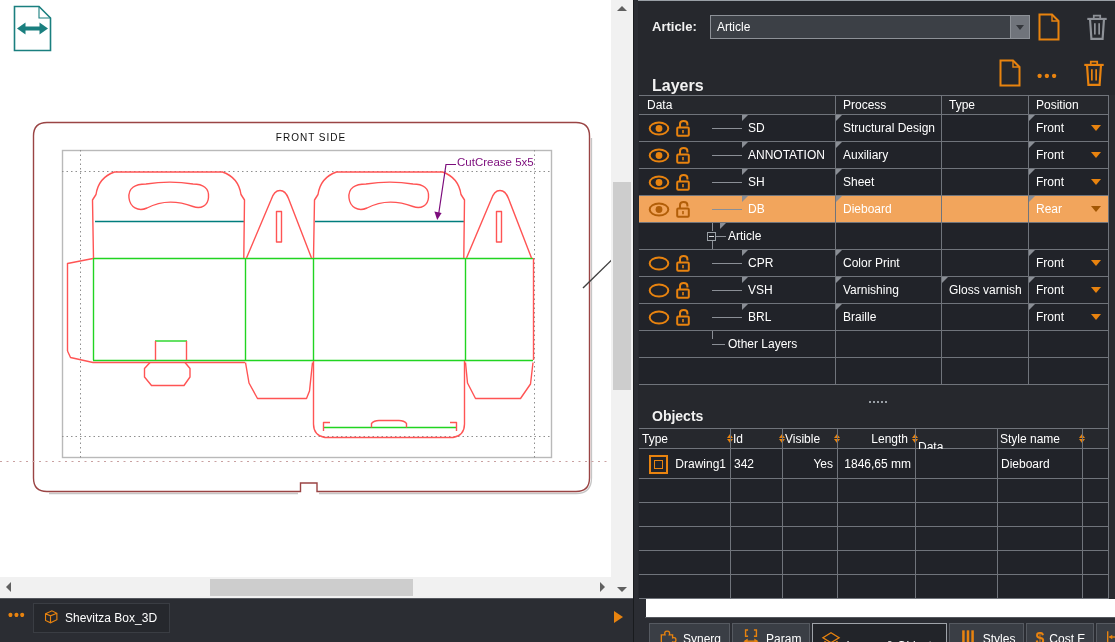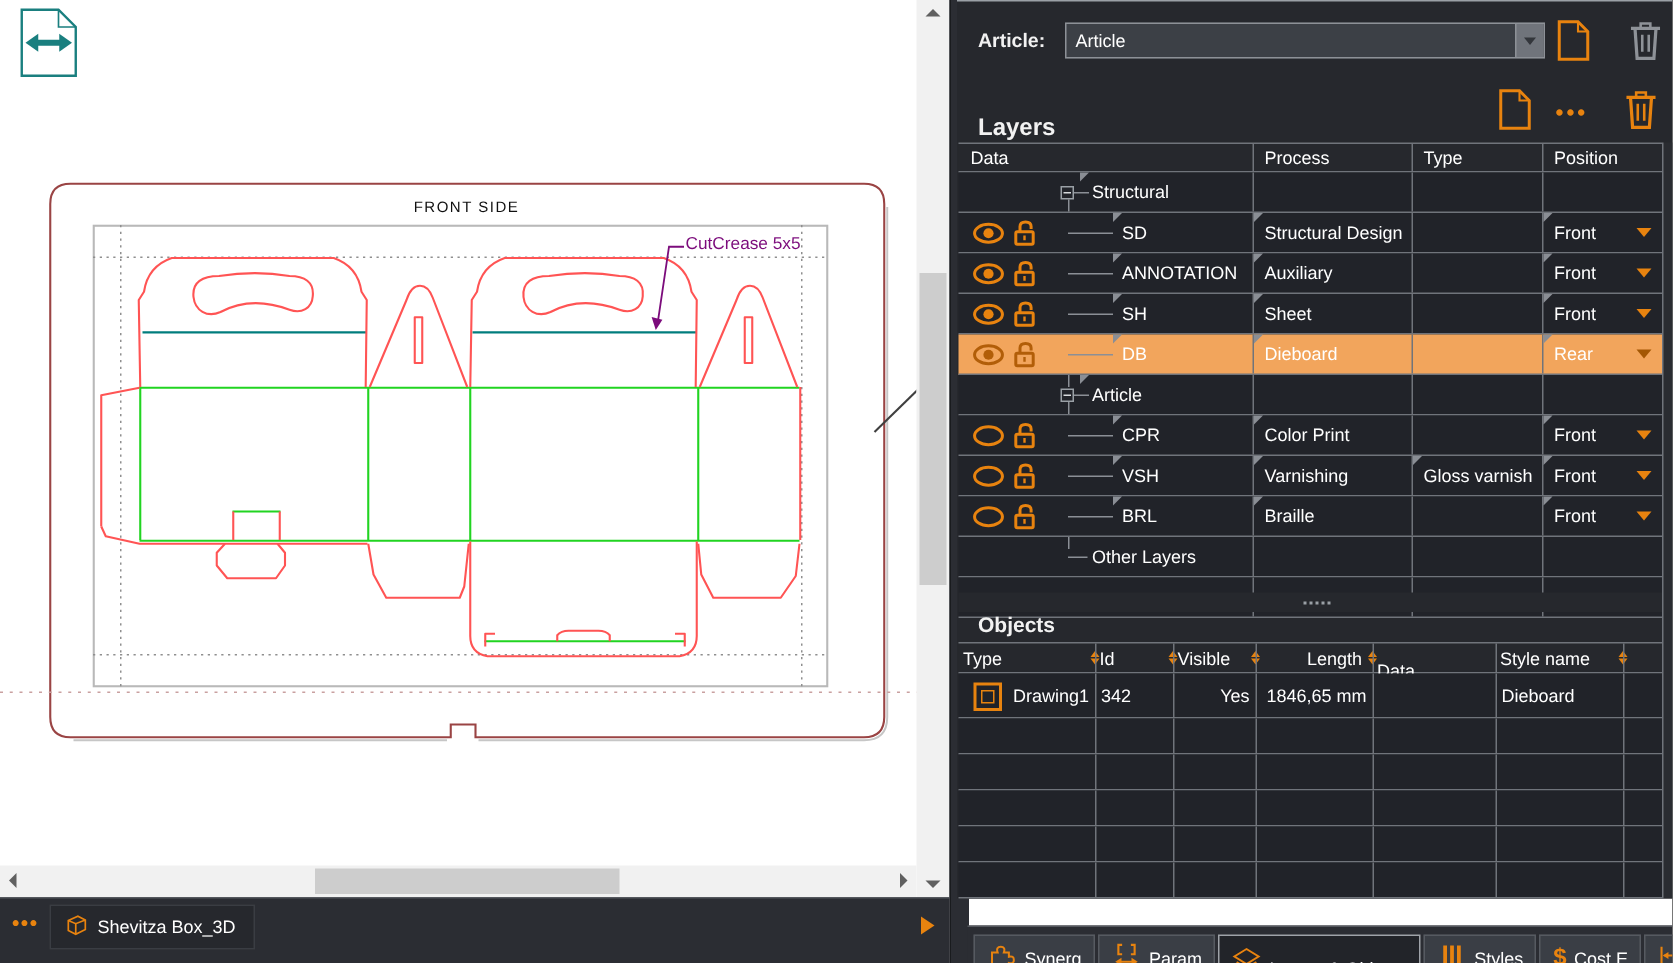--- a/index.html
+++ b/index.html
@@ -247,30 +247,20 @@
           <i class="colline" style="left:196px"></i>
           <span style="left:310px">Type</span>
           <i class="colline" style="left:302px"></i>
           <span style="left:397px">Position</span>
           <i class="colline" style="left:389px"></i>
         </div>
         <div class="lrow">
           <i class="colline" style="left:196px"></i>
           <i class="colline" style="left:302px"></i>
           <i class="colline" style="left:389px"></i>
-          <i class="tv" style="top:18px;bottom:0"></i>
-          <i class="expbox"></i>
-          <i class="tbranch" style="left:77px;width:10px"></i>
-          <i class="ctri" style="left:81px"></i>
-          <span class="cell" style="left:89px">Structural</span>
-        </div>
-        <div class="lrow">
-          <i class="colline" style="left:196px"></i>
-          <i class="colline" style="left:302px"></i>
-          <i class="colline" style="left:389px"></i>
           <svg class="eye" viewBox="0 0 22 15">
             <ellipse cx="11" cy="7.5" rx="9.3" ry="6" fill="none" stroke="currentColor" stroke-width="2"></ellipse>
             <circle cx="11" cy="7.5" r="3.4" fill="currentColor"></circle>
           </svg>
           <svg class="lock" viewBox="0 0 16 19">
             <path d="M5 8.5 V5 Q5 2 8.7 2 Q12.4 2 12.4 5 V6.6" fill="none" stroke="currentColor" stroke-width="2"></path>
             <rect x="2.2" y="8.5" width="11.6" height="8.3" rx="1" fill="none" stroke="currentColor" stroke-width="2"></rect>
             <line x1="8" y1="11" x2="8" y2="14.2" stroke="currentColor" stroke-width="1.6"></line>
           </svg>
           <i class="tbranch" style="width:30px"></i>

